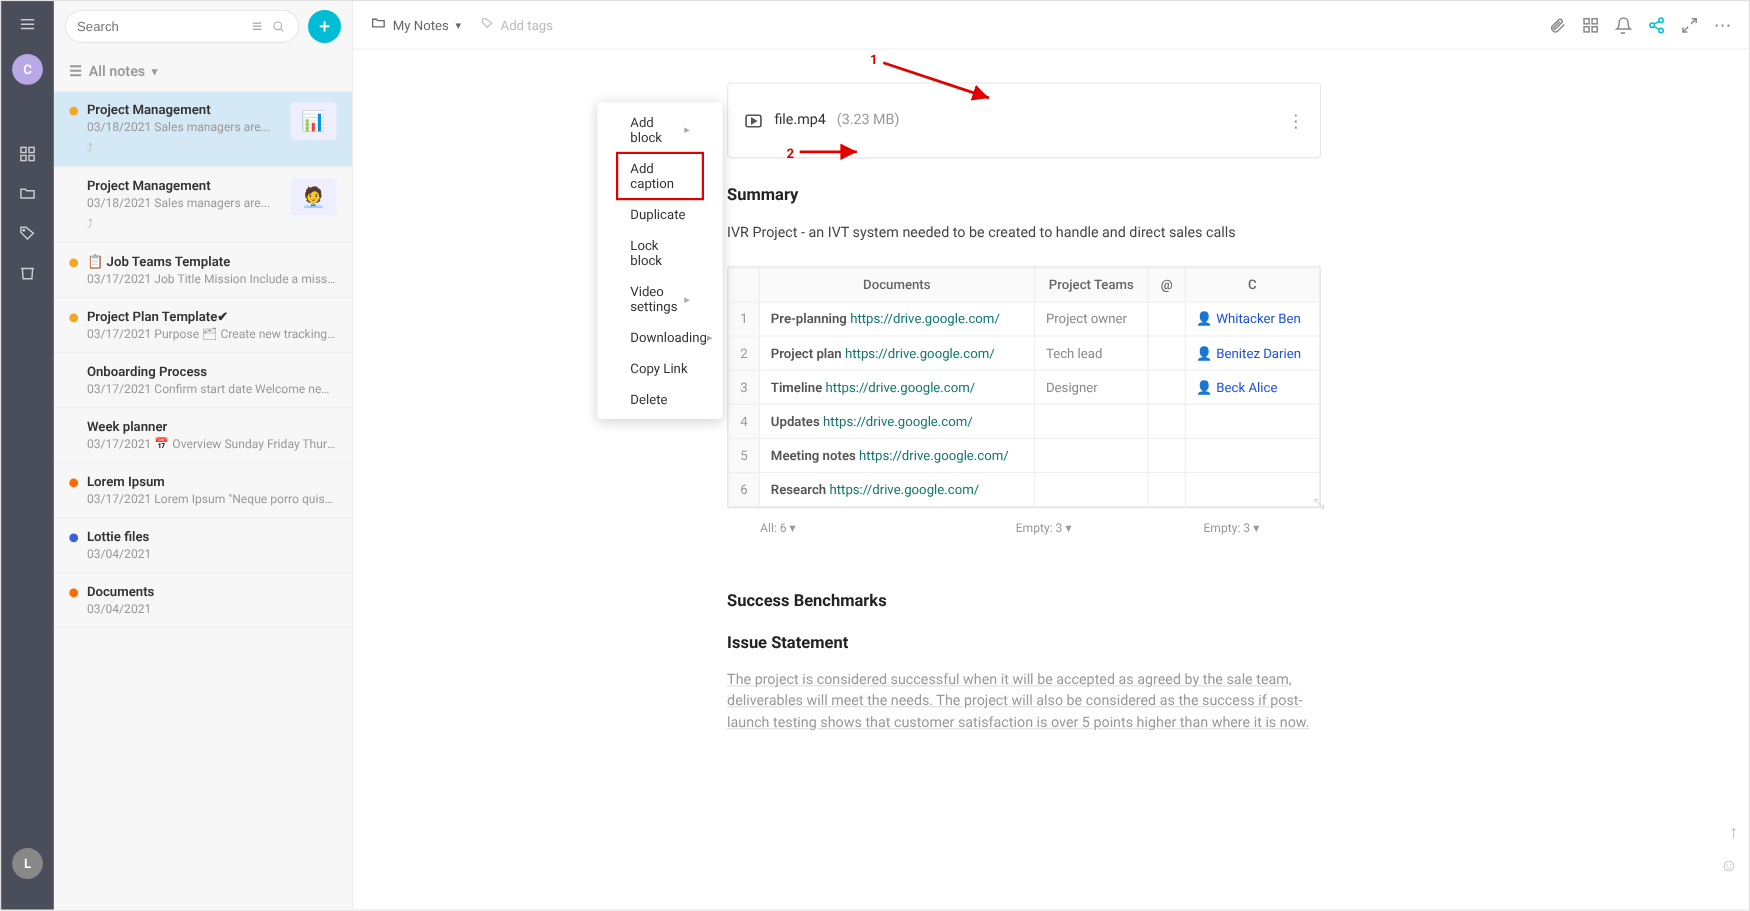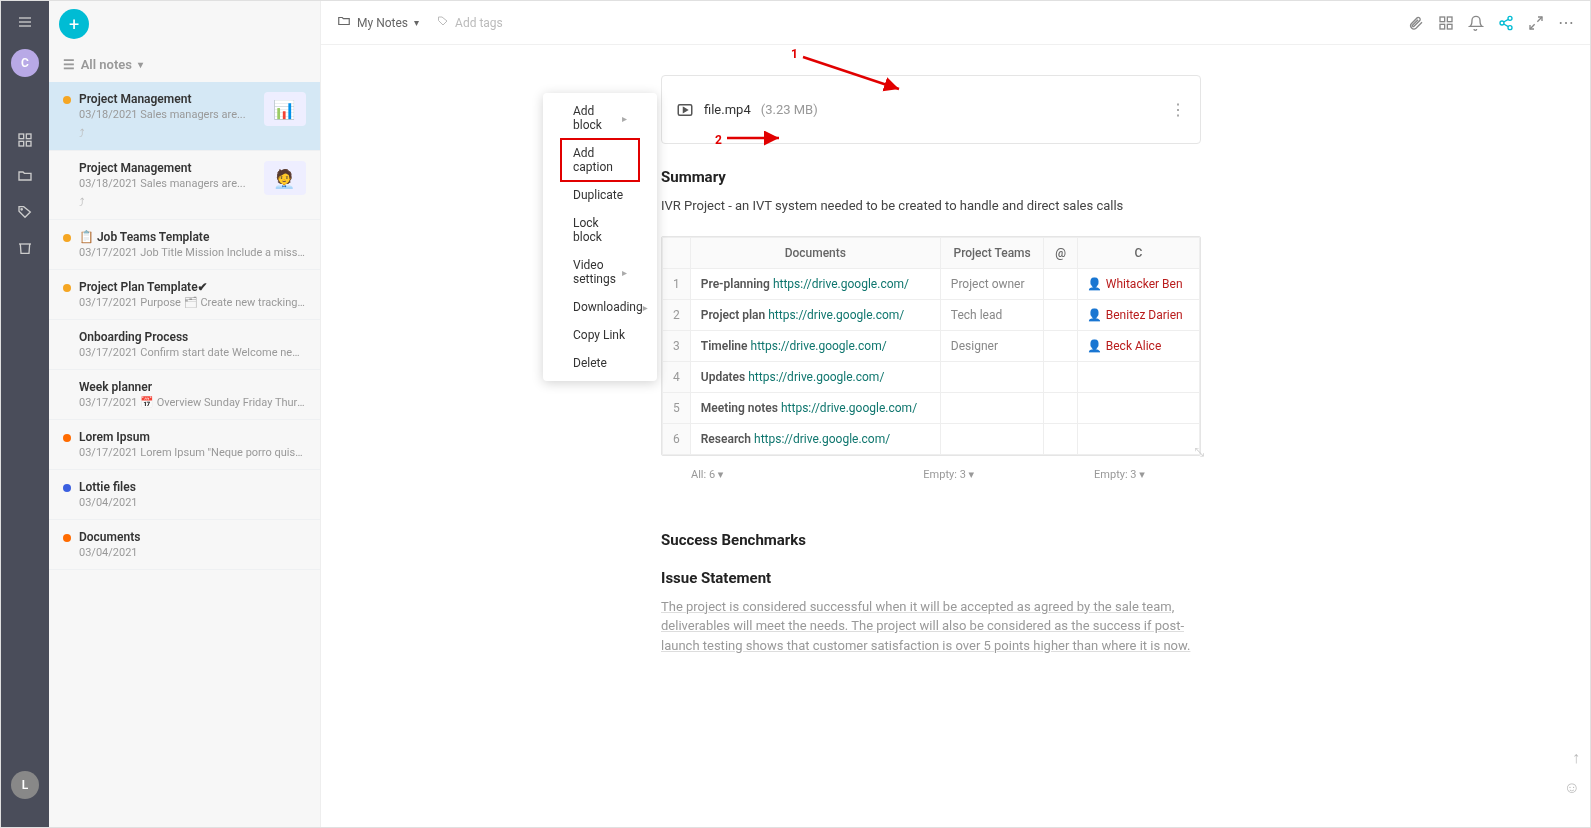--- a/index.html
+++ b/index.html
@@ -37,29 +37,29 @@
 .file-ic { width: 18px; height: 18px; color:#555; }
 .file-name { font-size: 13px; color: #333; }
 .file-size { font-size: 13px; color: #999; }
 .file-more { margin-left: auto; color: #999; cursor: pointer; }
 .block-handle { position: absolute; left: -24px; top: 14px; color: #aaa; cursor: pointer; width: 18px; text-align:center; }
 .context-menu { position: absolute; left: 148px; top: 20px; width: 114px; background: #fff; border-radius: 4px; box-shadow: 0 2px 12px rgba(0,0,0,0.18); z-index: 100; padding: 4px 18px; }
 .context-menu .mi { padding: 7px 12px; font-size: 12px; color: #333; cursor: pointer; display:flex; align-items:center; justify-content:space-between; }
 .context-menu .mi .chev { color:#aaa; font-size:10px; }
 .context-menu .mi.highlighted { outline: 2px solid #e10000; outline-offset: -1px; }
 .section-h { font-size: 15px; font-weight: 700; color: #222; margin: 20px 0 10px 260px; }
-.section-p { font-size: 13px; color: #444; margin: 4px 0 20px 260px; max-width: 540px; line-height: 1.5; }
+.section-p { font-size: 13px; color: #444; margin: 16px 0 20px 260px; max-width: 540px; line-height: 1.5; }
 .section-p.muted { color: #999; text-decoration: underline; text-decoration-color: #ddd; }
 .tbl-wrap { margin: 14px 0 6px 260px; width: 540px; border:1px solid #e5e5e5; border-radius:2px; position: relative; }
 .tbl { width: 100%; border-collapse: collapse; font-size: 12px; }
 .tbl th { background: #fafafa; color: #666; font-weight: 500; padding: 8px 10px; border: 1px solid #eee; }
 .tbl td { padding: 8px 10px; border: 1px solid #eee; color: #888; }
 .tbl td .doc-name { font-weight: 600; color: #555; }
 .tbl td .link { color: #0f766e; }
-.tbl td.contact { color: #b91c1c; }
+.tbl td.contact { color: #1d4ed8; }
 .tbl td.row-num { width: 24px; text-align: center; background: #fafafa; color: #999; }
 .tbl-footer { display: flex; gap: 60px; font-size: 11px; color: #999; padding: 6px 10px 10px 290px; }
 .tbl-footer span { cursor: pointer; }
 .annot { position: absolute; z-index: 200; pointer-events: none; }
 .annot-txt { color: #e10000; font-weight: 700; font-size: 12px; position:absolute; }
 .arrow-svg { position: absolute; }
 .resize-handle { position:absolute; right:-4px; bottom:-4px; color:#ccc; font-size:12px; }
 </style>
 </head>
 <body>
@@ -101,20 +101,30 @@
           <path d="M19 6l-1 14H6L5 6"></path>
         </svg>
       </div>
     <div class="spacer"></div>
     <div class="avatar" style="background:#888;">L</div>
     <div style="height:10px;"></div>
   </div>
 
   <div class="sidebar">
     <div class="sidebar-top">
+      <div class="search-box">
+        <input placeholder="Search" style="">
+        <span class="srch-ic">≡</span>
+        <span class="srch-ic" style="margin-left:4px;">
+          <svg viewBox="0 0 24 24" width="12" height="12" fill="none" stroke="currentColor" stroke-width="2">
+              <circle cx="11" cy="11" r="7"></circle>
+              <line x1="21" y1="21" x2="16" y2="16"></line>
+            </svg>
+        </span>
+      </div>
       <div class="add-btn">+</div>
     </div>
     <div class="notes-header">
       <span>☰</span>
       <span>All notes</span>
       <span style="font-size:10px;">▾</span>
     </div>
     <div class="notes-list" id="notes-list">
         <div class="note-item selected">
           <div class="note-dot" style="background:#f5a623;"></div>

